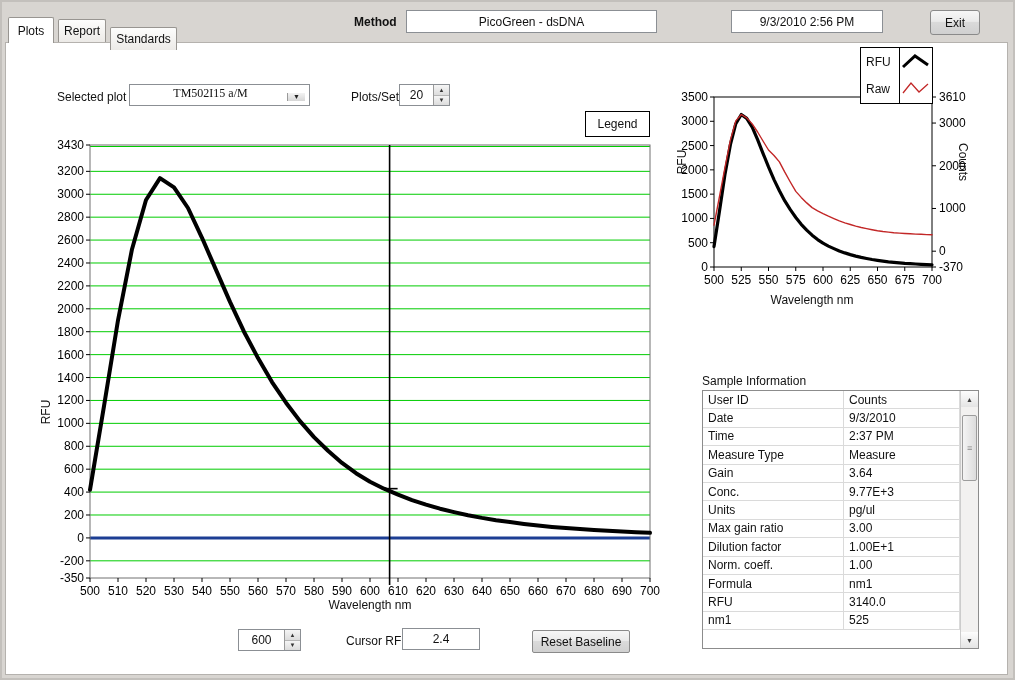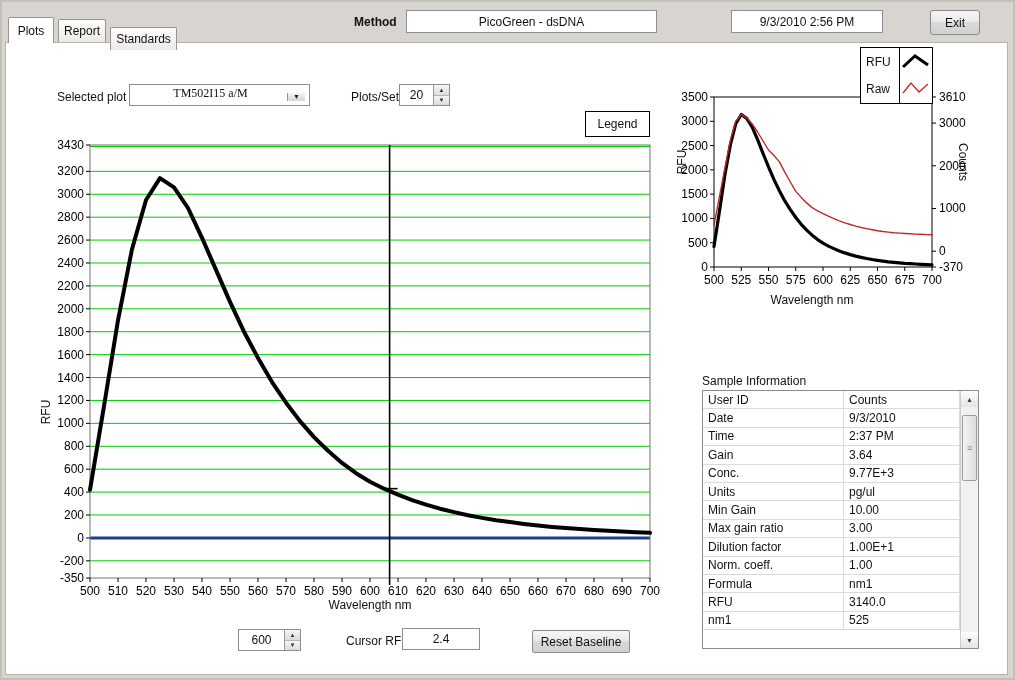--- a/index.html
+++ b/index.html
@@ -290,34 +290,34 @@
           </tr>
           <tr>
             <td class="cell-label">Date</td>
             <td>9/3/2010</td>
           </tr>
           <tr>
             <td class="cell-label">Time</td>
             <td>2:37 PM</td>
           </tr>
           <tr>
+            <td class="cell-label">Measure Type</td>
+            <td>Measure</td>
+          </tr>
+          <tr>
             <td class="cell-label">Gain</td>
             <td>3.64</td>
           </tr>
           <tr>
             <td class="cell-label">Conc.</td>
             <td>9.77E+3</td>
           </tr>
           <tr>
             <td class="cell-label">Units</td>
             <td>pg/ul</td>
-          </tr>
-          <tr>
-            <td class="cell-label">Min Gain</td>
-            <td>10.00</td>
           </tr>
           <tr>
             <td class="cell-label">Max gain ratio</td>
             <td>3.00</td>
           </tr>
           <tr>
             <td class="cell-label">Dilution factor</td>
             <td>1.00E+1</td>
           </tr>
           <tr>

